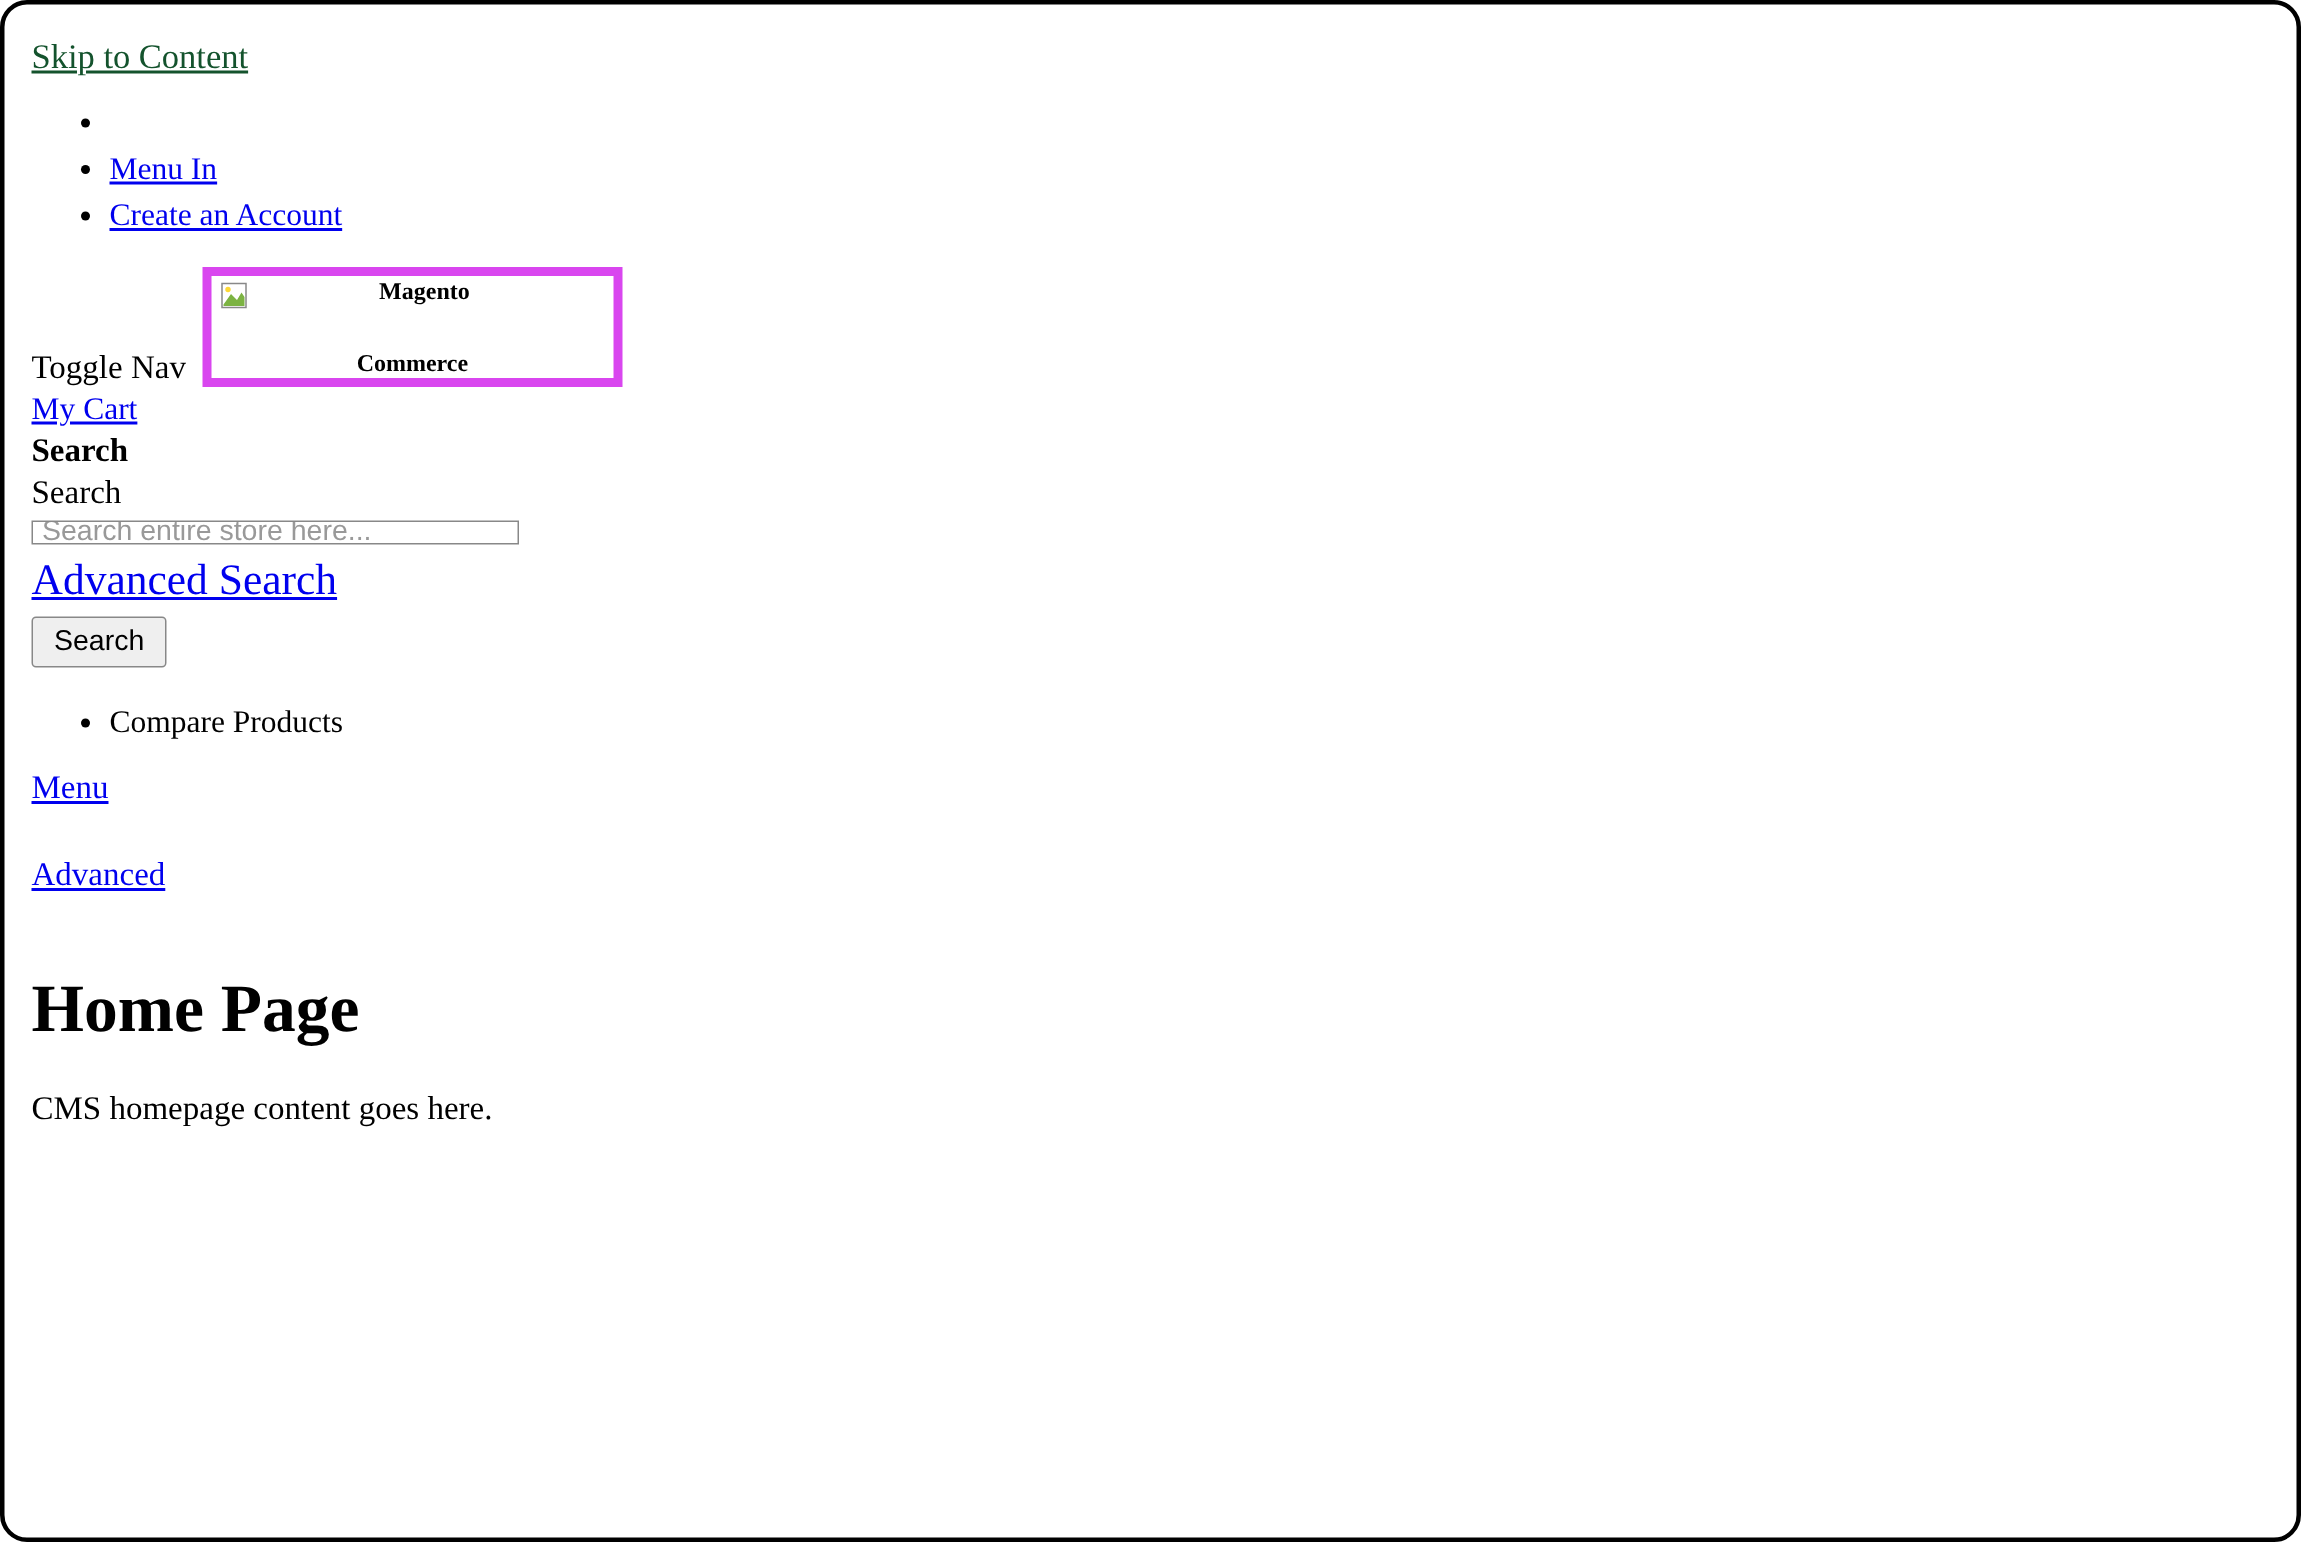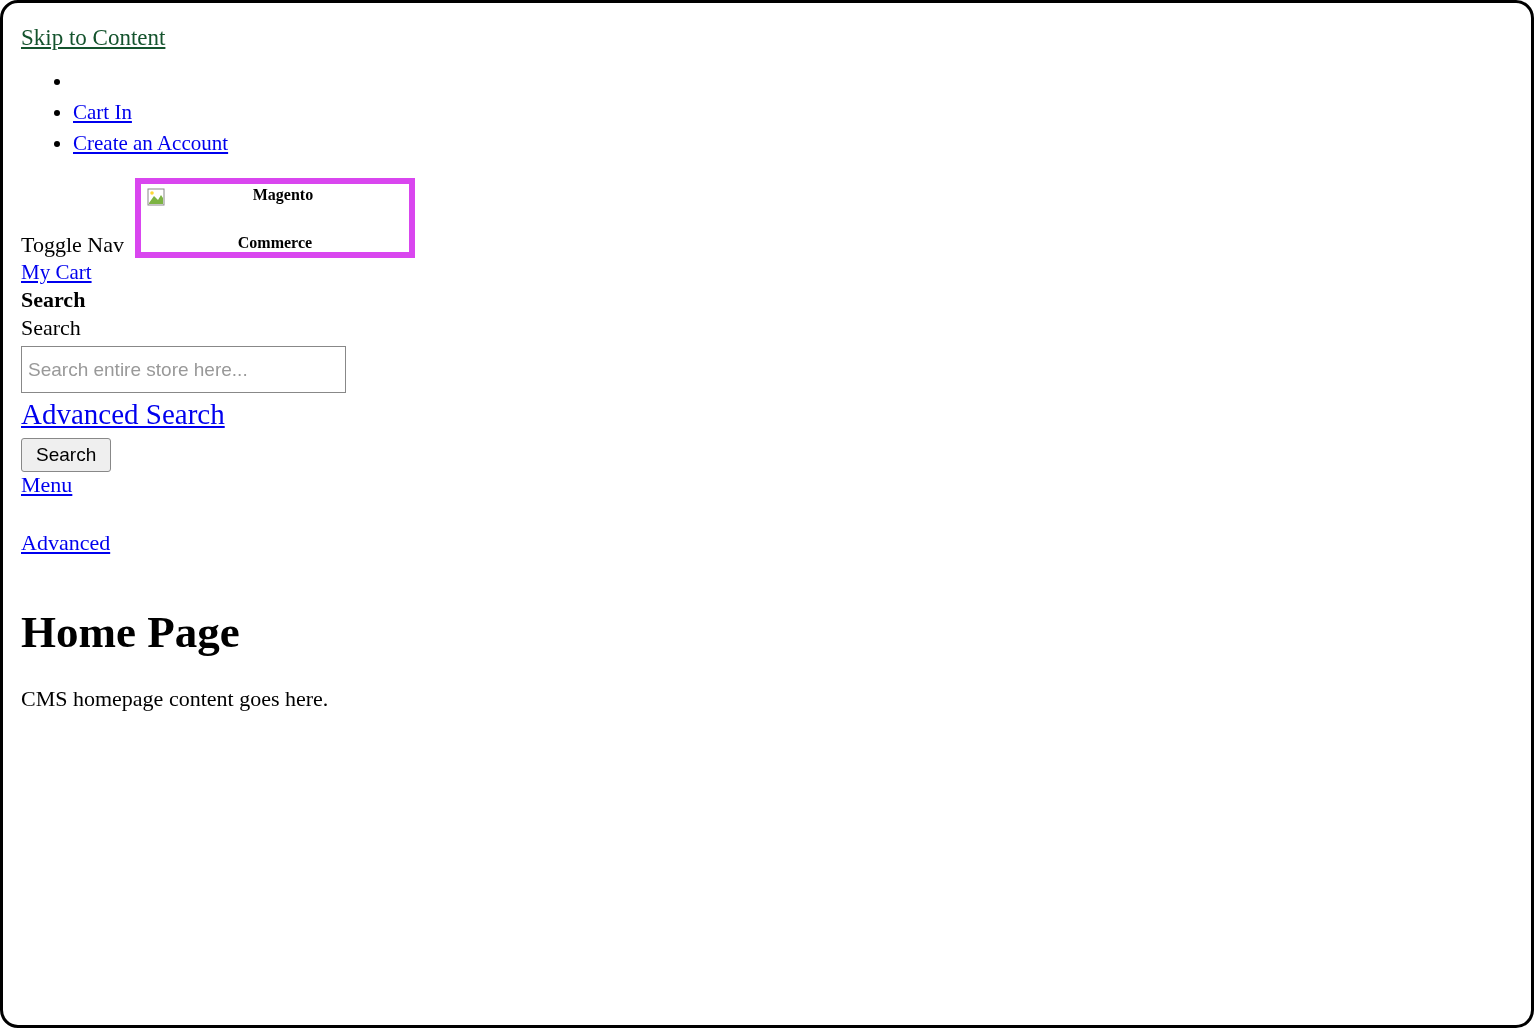--- a/index.html
+++ b/index.html
@@ -86,21 +86,21 @@
       font-weight: bold;
       font-size: 22px;
       margin-top: 2px;
     }
     .search-label {
       font-size: 22px;
       margin-top: 2px;
     }
     .search-input {
       width: 325px;
-      height: 47px;
+      height: 16px;
       border: 1px solid #888;
       font-size: 19px;
       padding: 3px 6px;
       font-family: Arial, sans-serif;
       margin-top: 5px;
     }
     .search-input::placeholder {
       color: #999;
     }
     .adv-search {
@@ -145,21 +145,21 @@
 </head>
 <body>
 
 <div class="window-frame">
 
   <a href="#" class="skip-link visited">Skip to Content</a>
 
   <ul>
     <li></li>
     <li>
-      <a href="#">Cart In</a>
+      <a href="#">Menu In</a>
     </li>
     <li>
       <a href="#">Create an Account</a>
     </li>
   </ul>
 
   <div class="nav-row">
     <span class="toggle-nav">Toggle Nav</span>
     <div class="logo-box">
       <span class="broken-img-icon">
@@ -180,20 +180,23 @@
   <div class="search-label">Search</div>
 
   <input type="text" class="search-input" placeholder="Search entire store here..." style="">
 
   <div>
     <a href="#" class="adv-search">Advanced Search</a>
   </div>
 
   <button class="search-button">Search</button>
 
+  <ul class="compare-list">
+    <li>Compare Products</li>
+  </ul>
 
   <a href="#" class="menu-link">Menu</a>
 
   <a href="#" class="account-link">Advanced</a>
 
   <h1 class="page-title">Home Page</h1>
 
   <div class="cms-text">CMS homepage content goes here.</div>
 
 </div>

